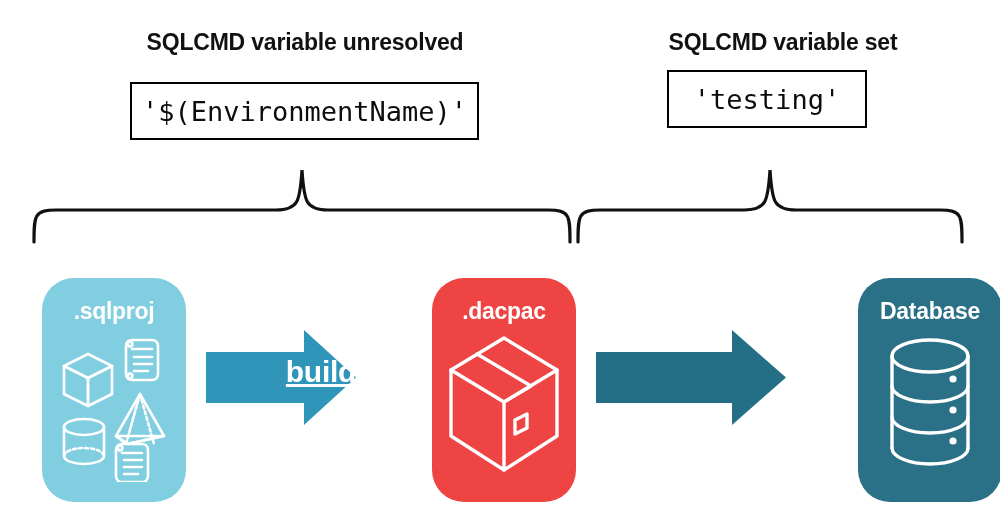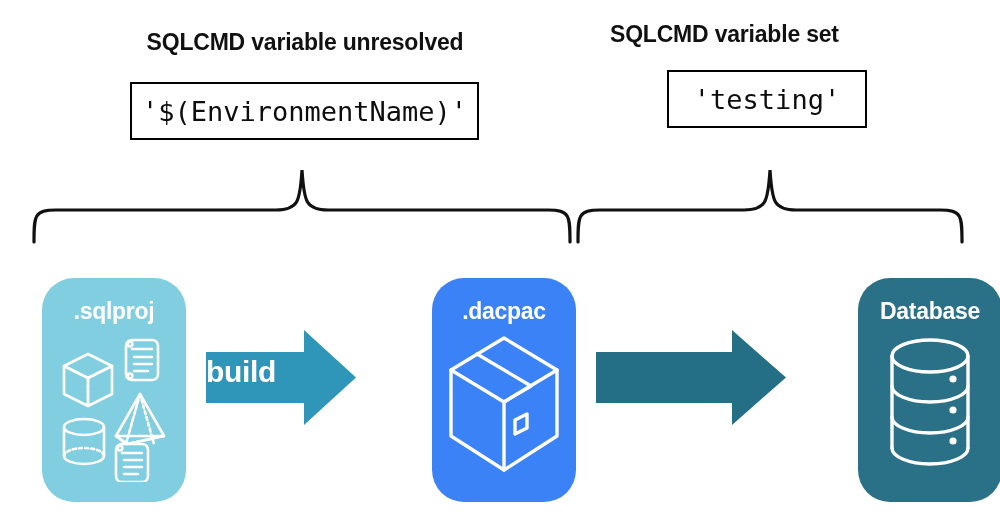--- a/index.html
+++ b/index.html
@@ -13,21 +13,21 @@
 
   
   .caption{
     position:absolute;
     font-weight:bold;
     color:#111111;
     white-space:nowrap;
     letter-spacing:-0.2px;
   }
   #caption-left{ left:0; top:29px; width:610px; text-align:center; font-size:23px; }
-  #caption-right{ left:610px; top:21px; width:346px; text-align:left; font-size:23px; }
+  #caption-right{ left:610px; top:29px; width:346px; text-align:center; font-size:23px; }
 
   
   .codebox{
     position:absolute;
     border:2px solid #000000;
     background:#ffffff;
     box-sizing:border-box;
     display:flex;align-items:center;justify-content:center;
     font-family:"DejaVu Sans Mono", monospace;
     font-size:27px;
@@ -44,21 +44,21 @@
 
   
   .card{
     position:absolute;
     top:278px;
     width:144px;height:224px;
     border-radius:32px;
     box-sizing:border-box;
   }
   #card-sqlproj{ left:42px; background:#80CEE0; }
-  #card-dacpac { left:432px; background:#3b82f6; }
+  #card-dacpac { left:432px; background:#ef4444; }
   #card-database{ left:818px; background:#2A7188;margin-left:40px; }
 
   .card-label{
     position:absolute;
     top:20px;left:0;width:100%;
     text-align:center;
     color:#ffffff;
     font-weight:bold;
     font-size:23px;
     letter-spacing:-0.3px;
@@ -75,21 +75,21 @@
   #arrow-deploy{left:596px;}
   .arrow-text{
     position:absolute;
     top:355px;
     color:#ffffff;
     font-weight:bold;
     font-size:30px;
     letter-spacing:-0.3px;
     white-space:nowrap;
   }
-  #arrow-build-text{ left:206px; width:150px; text-align:left; }
+  #arrow-build-text{ left:206px; width:150px; text-align:right;text-decoration:underline; }
   #arrow-deploy-text{ left:596px; width:160px; text-align:center;margin-top:45px; }
 </style>
 </head>
 <body>
 
 <div class="canvas">
 
   <div class="caption" id="caption-left">SQLCMD variable unresolved</div>
 
   <div class="caption" id="caption-right">SQLCMD variable set</div>

